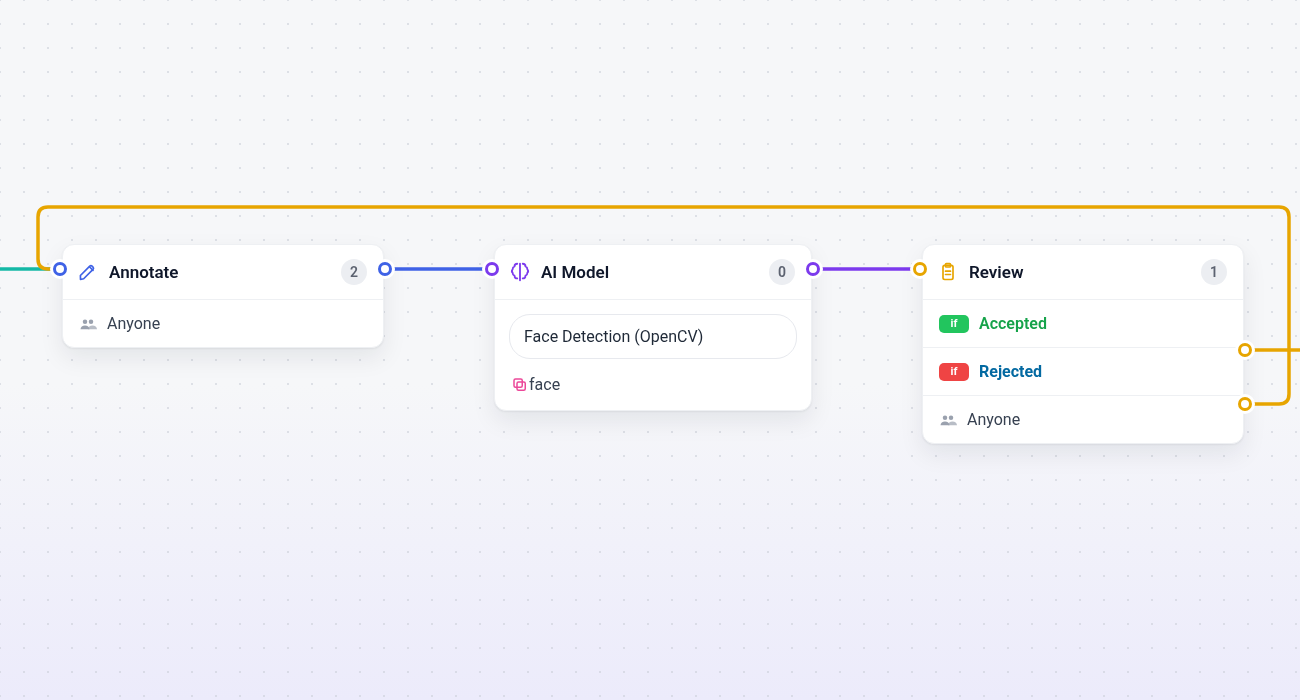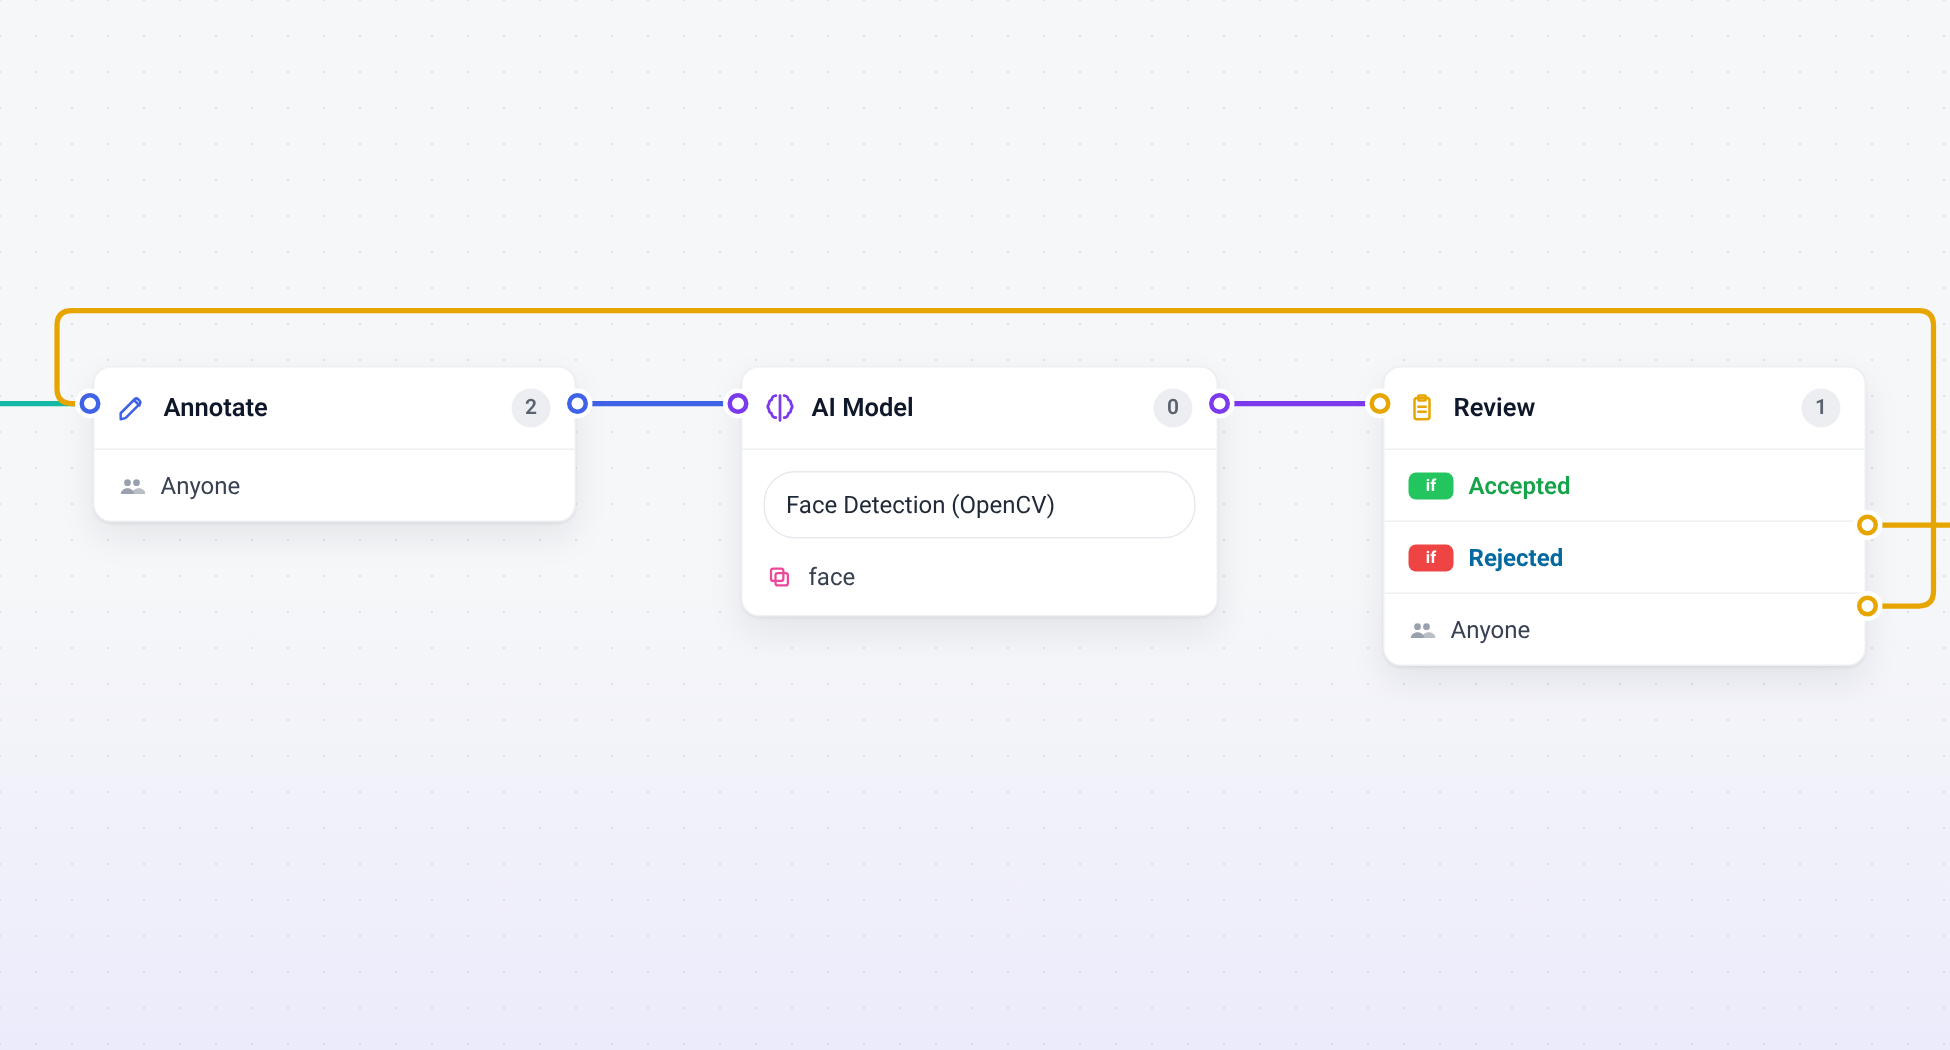--- a/index.html
+++ b/index.html
@@ -55,21 +55,21 @@
   .node-row:last-child { border-bottom: 0; }
   .row-muted { color: #374151; }
   .row-green { color: #16a34a; font-weight: 600; }
   .row-red { color: #0369a1; font-weight: 700; }
   .model-box {
     margin: 14px 14px 6px 14px;
     border: 1px solid #e7e9ee; border-radius: 21px;
     padding: 12px 14px; font-size: 16px; color: #1f2937;
   }
   .label-row {
-    display: flex; align-items: center; gap: 10px;
+    display: flex; align-items: center; 
     padding: 10px 16px 16px 16px; font-size: 16px; color: #374151;
   }
   
   .icon { width: 22px; height: 22px; display: inline-flex; align-items: center; justify-content: center; }
   .icon.small { width: 18px; height: 18px; }
   .if-pill {
     width: 30px; height: 18px; border-radius: 5px;
     display: inline-flex; align-items: center; justify-content: center;
     font-size: 11px; font-weight: 700; color: #fff;
   }

